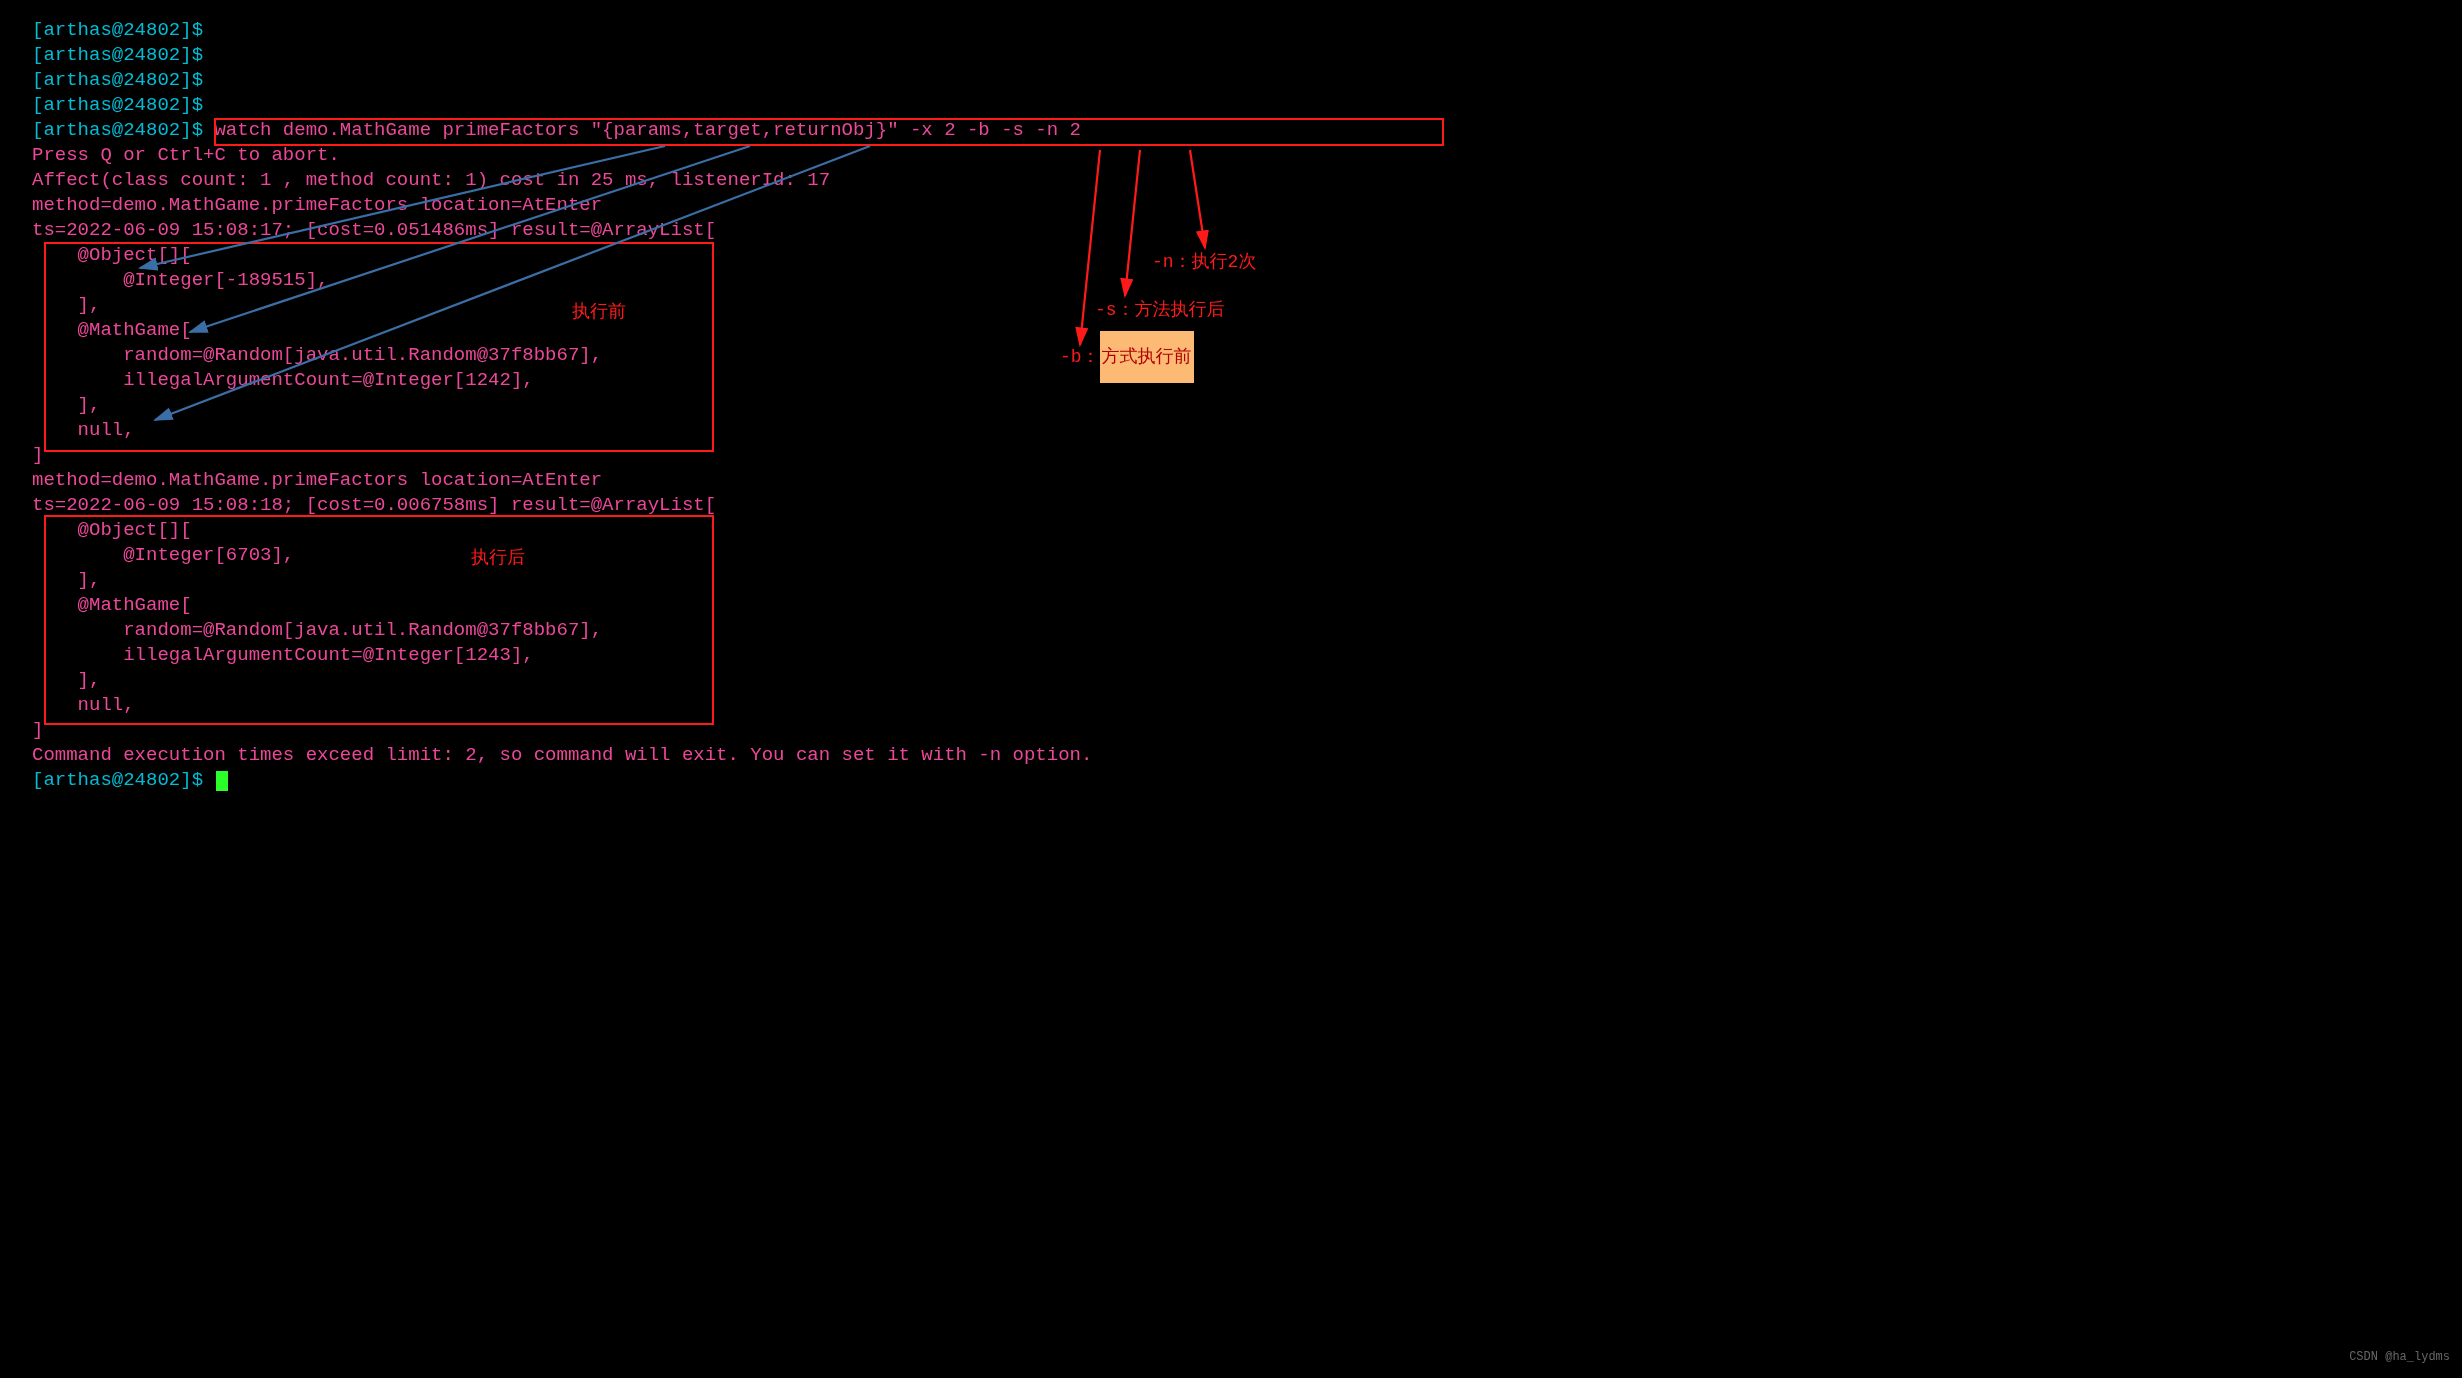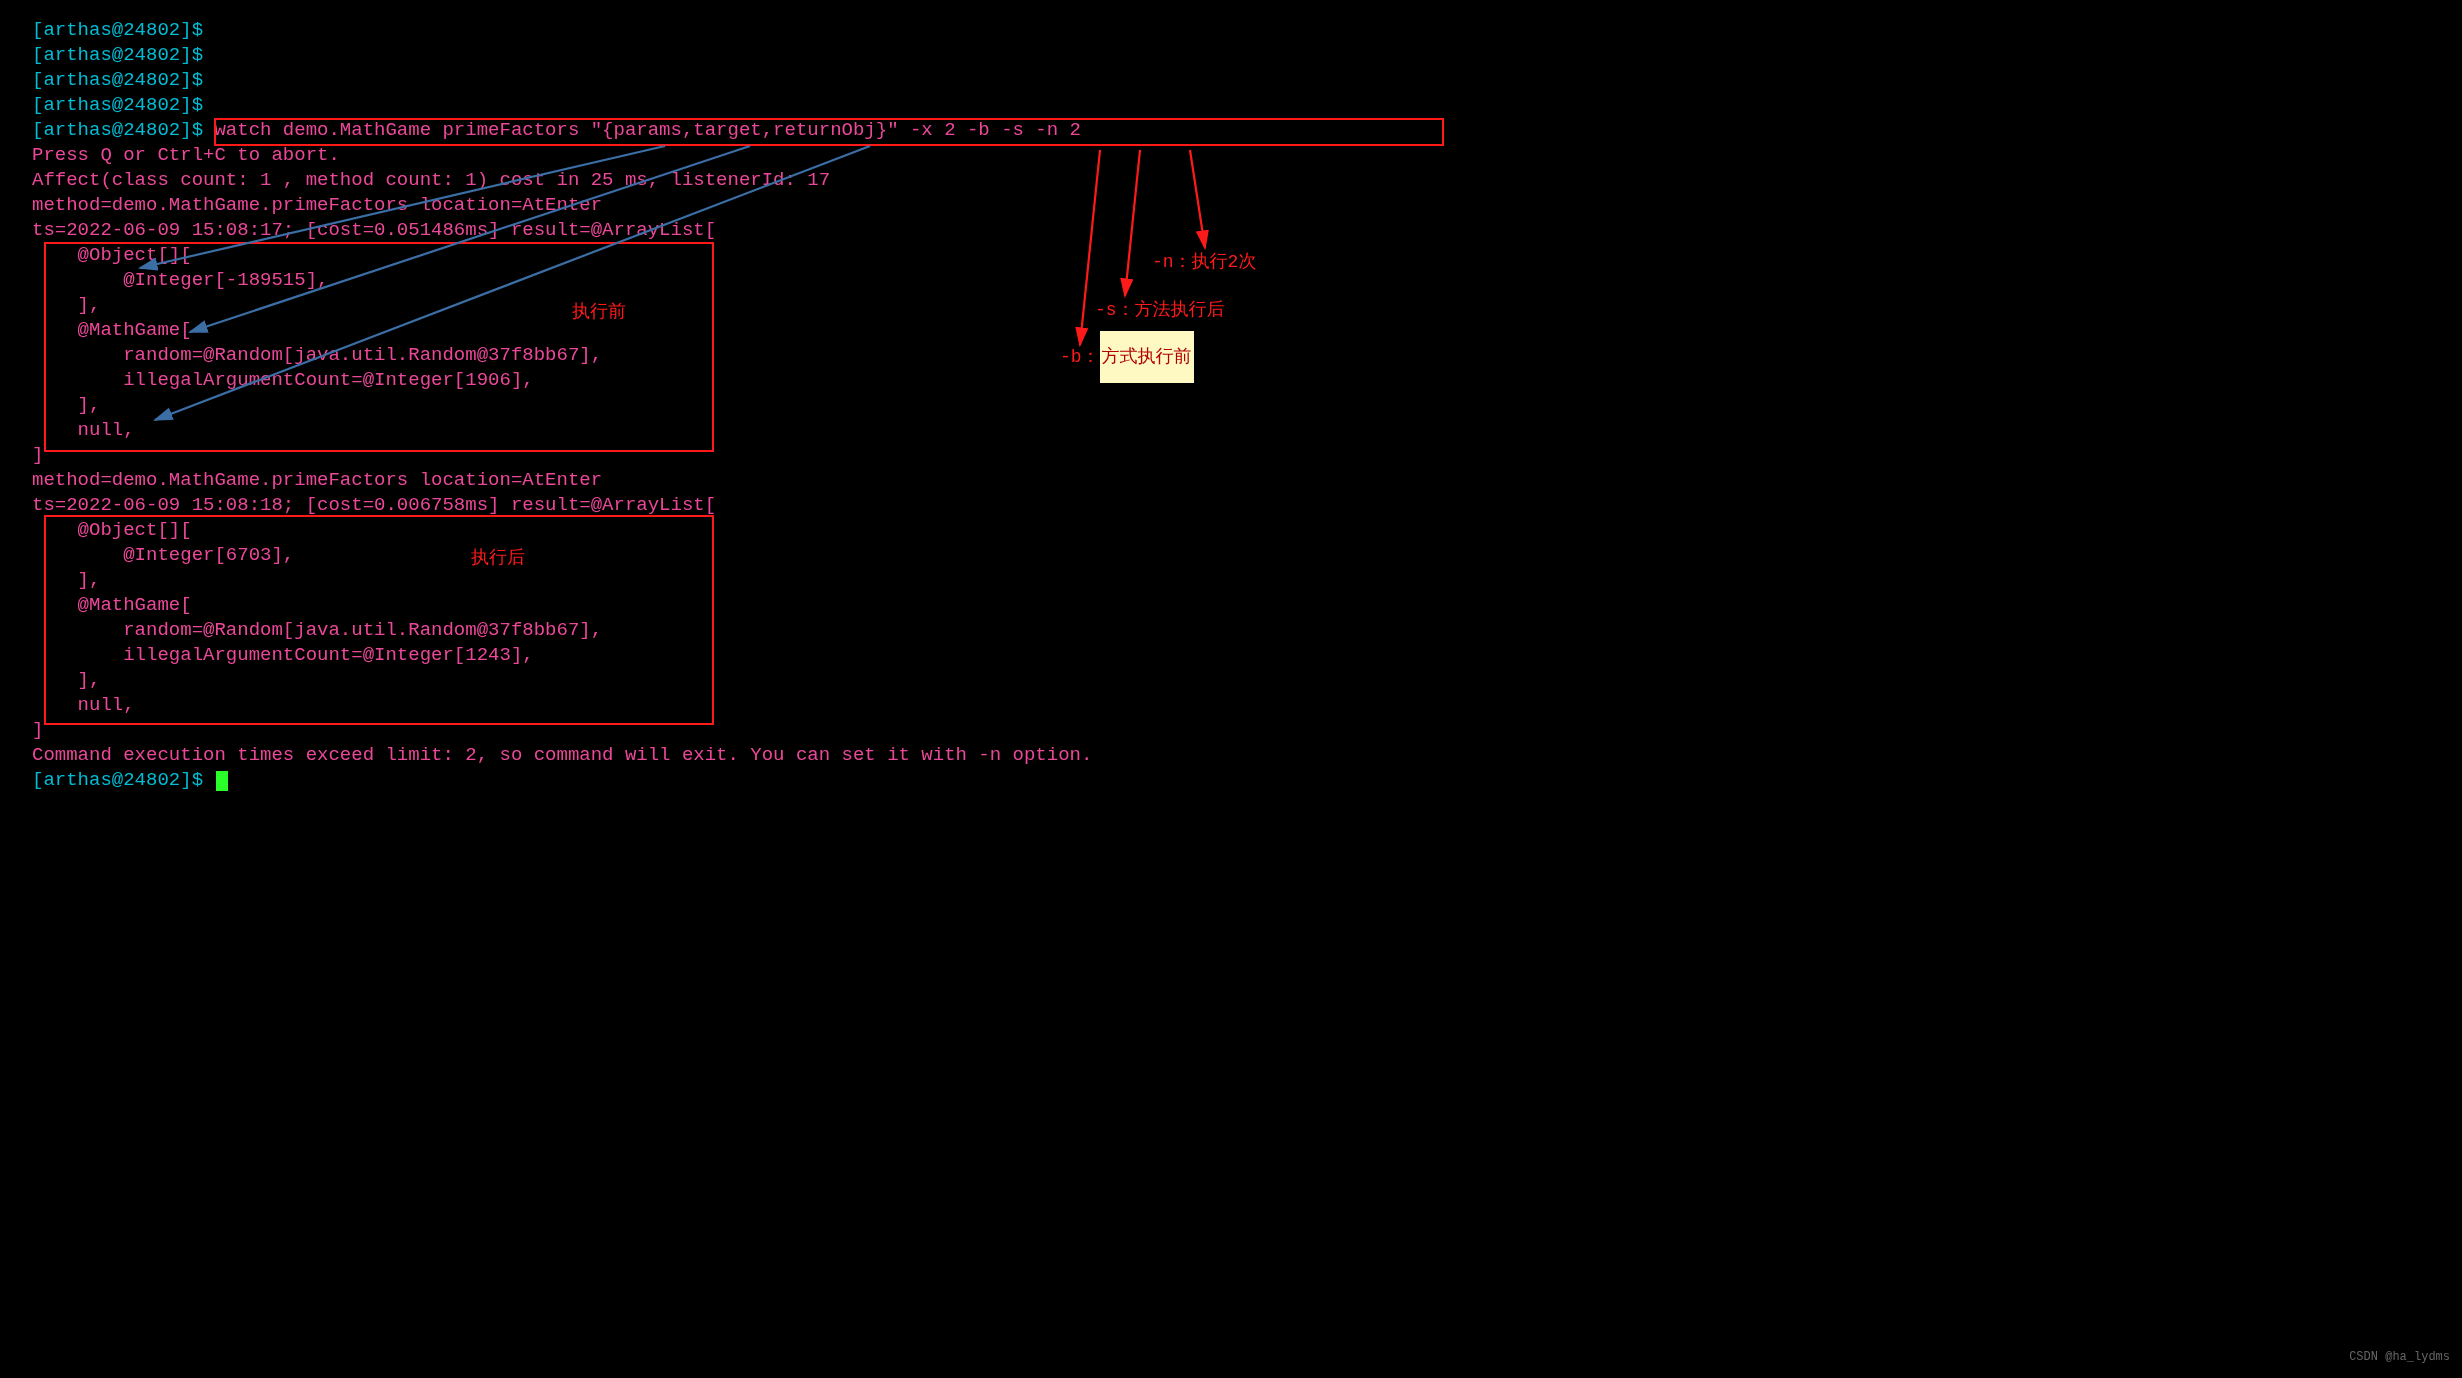--- a/index.html
+++ b/index.html
@@ -39,21 +39,21 @@
     #box2     { left: 44px;  top: 515px; width: 670px;  height: 210px; }
 
     
     .redlabel {
       position: absolute;
       color: #ff1a1a;
       font-size: 18px;
       background: transparent;
       white-space: nowrap;
     }
-    .hl { background: #fef9c3; color: #b00000; padding: 16px 2px; }
+    .hl { background: #fdba74; color: #b00000; padding: 16px 2px; }
 
     .watermark {
       position: absolute;
       bottom: 8px; right: 12px;
       font-size: 12px;
       color: #666;
       margin-top: 45px;
     }
 
     svg { position: absolute; top: 0; left: 0; pointer-events: none; }
@@ -69,21 +69,21 @@
 <div class="line white">Press Q or Ctrl+C to abort.</div>
 <div class="line white">Affect(class count: 1 , method count: 1) cost in 25 ms, listenerId: 17</div>
 
 <div class="line white">method=demo.MathGame.primeFactors location=AtEnter</div>
 <div class="line white">ts=2022-06-09 15:08:17; [cost=0.051486ms] result=@ArrayList[</div>
 <div class="line white">    @Object[][</div>
 <div class="line white">        @Integer[-189515],</div>
 <div class="line white">    ],</div>
 <div class="line white">    @MathGame[</div>
 <div class="line white">        random=@Random[java.util.Random@37f8bb67],</div>
-<div class="line white">        illegalArgumentCount=@Integer[1906],</div>
+<div class="line white">        illegalArgumentCount=@Integer[1242],</div>
 <div class="line white">    ],</div>
 <div class="line white">    null,</div>
 <div class="line white">]</div>
 
 <div class="line white">method=demo.MathGame.primeFactors location=AtEnter</div>
 <div class="line white">ts=2022-06-09 15:08:18; [cost=0.006758ms] result=@ArrayList[</div>
 <div class="line white">    @Object[][</div>
 <div class="line white">        @Integer[6703],</div>
 <div class="line white">    ],</div>
 <div class="line white">    @MathGame[</div>

